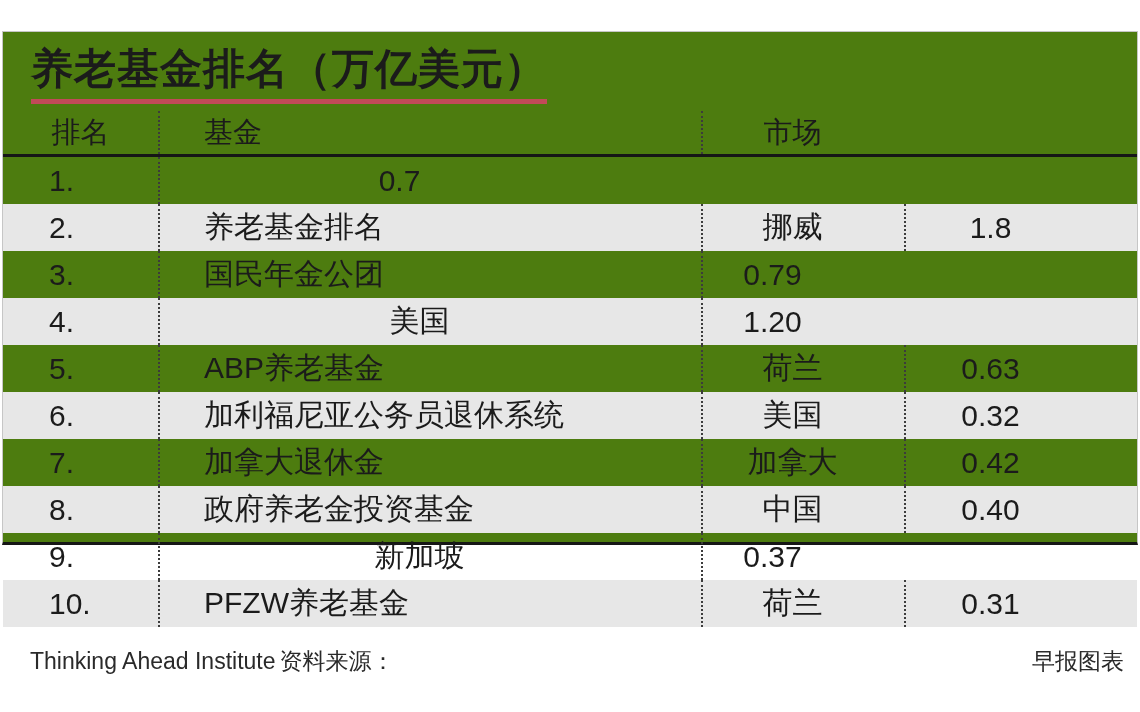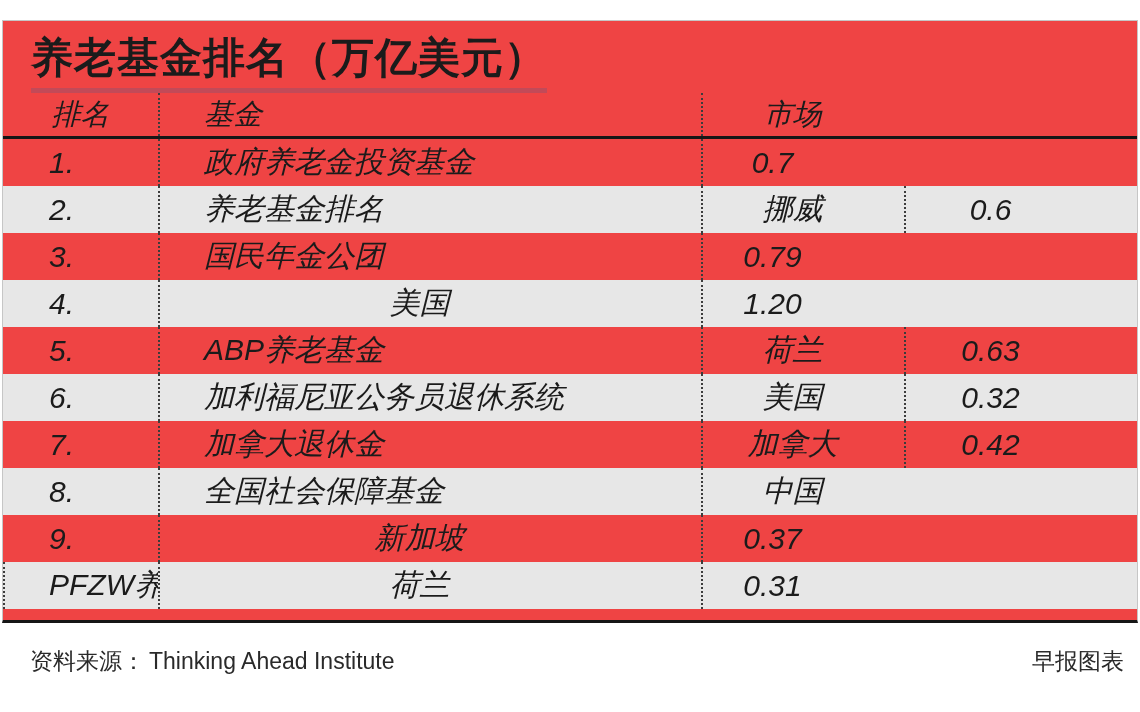--- a/index.html
+++ b/index.html
@@ -17,43 +17,42 @@
     height: 712px;
     background: #ffffff;
     font-family: "Liberation Sans", "DejaVu Sans", sans-serif;
     color: var(--ink);
     position: relative;
     overflow: hidden;
   }
   .figure {
     position: absolute;
     left: 2px;
-    top: 20px;
+    top: 31px;
     width: 1136px;
-    height: 603px;
-    background: #ef4444;
+    height: 514px;
+    background: #4d7c0f;
     border: 1px solid var(--boxline);
     border-bottom: 3px solid var(--rule);
   }
   .title-wrap {
     margin: 13px 0 0 28px;
   }
   .title {
     display: inline-block;
     font-size: 42px;
     font-weight: bold;
     letter-spacing: 1px;
     line-height: 1.12;
     padding-bottom: 7px;
     border-bottom: 5px solid var(--accent);
   }
   .table {
-    margin-top: 0;
+    margin-top: 7px;
     width: 100%;
-    font-style: italic;
   }
   .hrow, .row {
     display: grid;
     grid-template-columns: 155px 543px 203px 1fr;
     width: 100%;
   }
   .hrow {
     height: 46px;
     font-size: 29px;
     border-bottom: 3px solid var(--rule);
@@ -97,29 +96,28 @@
 
   <div class="table">
     <div class="hrow">
       <div class="hcell h-rank">排名</div>
       <div class="hcell h-fund sep">基金</div>
       <div class="hcell h-market sep">市场</div>
     </div>
     <div id="rows">
   <div class="row">
     <div class="cell c-rank">1.</div>
-    <div class="cell c-fund sep">政府养老金投资基金</div>
     <div class="cell c-assets sep">0.7</div>
   </div>
 
   <div class="row">
     <div class="cell c-rank">2.</div>
     <div class="cell c-fund sep">养老基金排名</div>
     <div class="cell c-market sep">挪威</div>
-    <div class="cell c-assets sep">0.6</div>
+    <div class="cell c-assets sep">1.8</div>
   </div>
 
   <div class="row">
     <div class="cell c-rank">3.</div>
     <div class="cell c-fund sep">国民年金公团</div>
     <div class="cell c-assets sep">0.79</div>
   </div>
 
   <div class="row">
     <div class="cell c-rank">4.</div>
@@ -143,38 +141,40 @@
 
   <div class="row">
     <div class="cell c-rank">7.</div>
     <div class="cell c-fund sep">加拿大退休金</div>
     <div class="cell c-market sep">加拿大</div>
     <div class="cell c-assets sep">0.42</div>
   </div>
 
   <div class="row">
     <div class="cell c-rank">8.</div>
-    <div class="cell c-fund sep">全国社会保障基金</div>
+    <div class="cell c-fund sep">政府养老金投资基金</div>
     <div class="cell c-market sep">中国</div>
+    <div class="cell c-assets sep">0.40</div>
   </div>
 
   <div class="row">
     <div class="cell c-rank">9.</div>
     <div class="cell c-market sep">新加坡</div>
     <div class="cell c-assets sep">0.37</div>
   </div>
 
   <div class="row">
+    <div class="cell c-rank">10.</div>
     <div class="cell c-fund sep">PFZW养老基金</div>
     <div class="cell c-market sep">荷兰</div>
     <div class="cell c-assets sep">0.31</div>
   </div>
 </div>
   </div>
 </div>
 
 <div class="footer">
   <div class="source">
+    <span>Thinking Ahead Institute</span>
     <span>资料来源：</span>
-    <span>Thinking Ahead Institute</span>
   </div>
   <div>早报图表</div>
 </div>
 
 </body></html>

